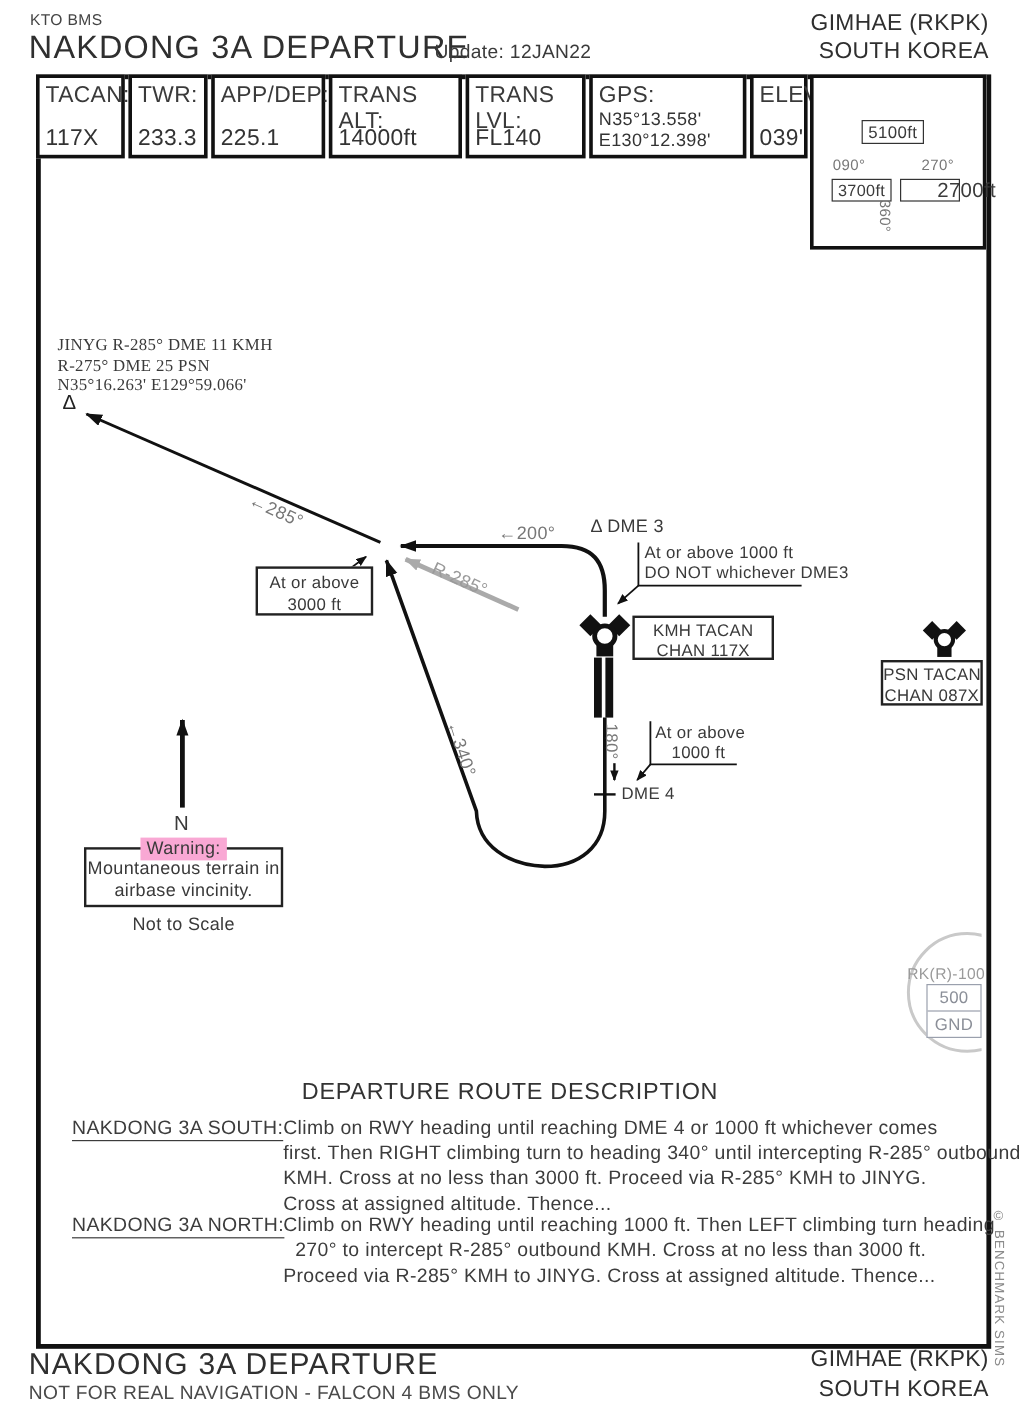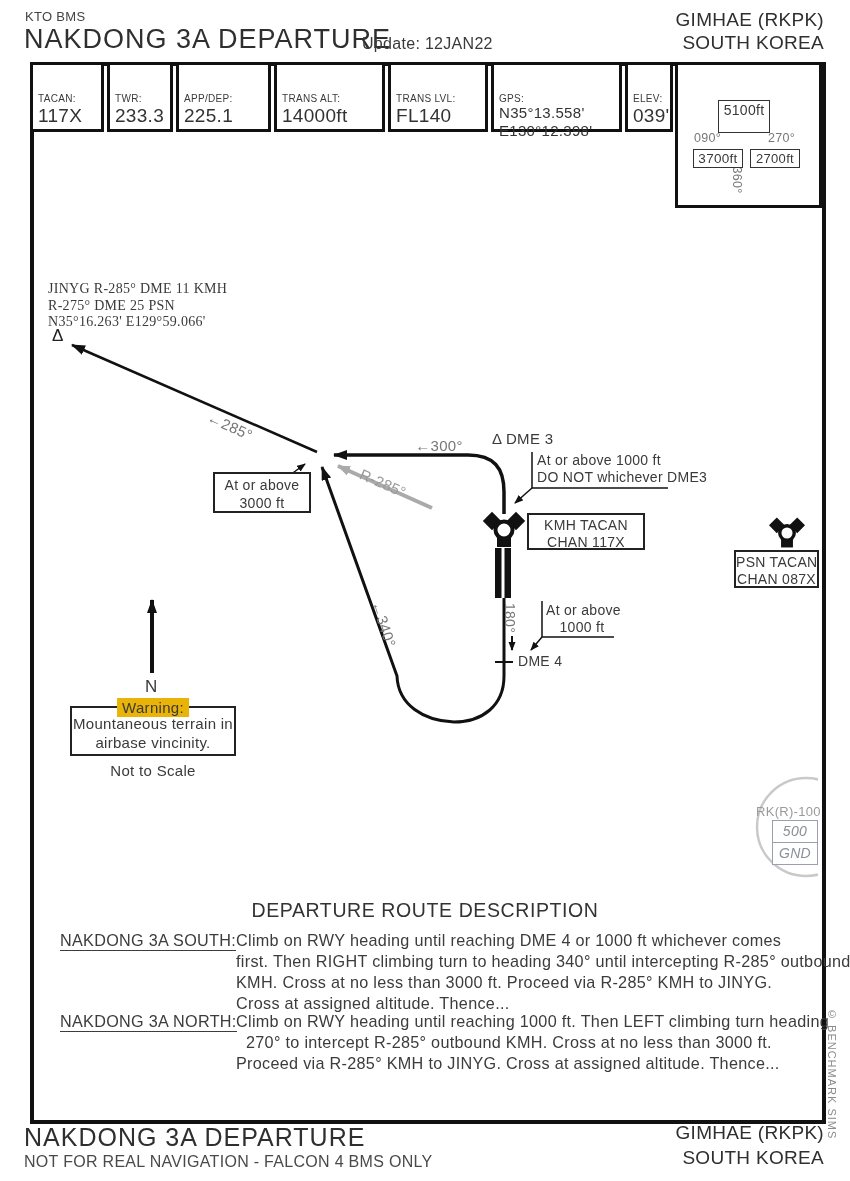--- a/index.html
+++ b/index.html
@@ -13,30 +13,30 @@
   svg.overlay{position:absolute;left:0;top:0;z-index:5;}
   .lbl{position:absolute;z-index:10;white-space:nowrap;}
   
   .kto{left:25px;top:9px;font-size:13px;color:#444;}
   .title{left:24px;top:24px;font-size:27px;letter-spacing:1px;color:#2f2f2f;}
   .update{left:362px;top:35px;font-size:16px;}
   .hdr-right{right:26px;text-align:right;font-size:19px;color:#2f2f2f;}
   
   .frame{left:30px;top:62px;width:788px;height:1054px;border:4px solid #111;z-index:4;}
   .cell{position:absolute;border:3px solid #111;background:#fff;z-index:9;box-sizing:border-box;}
-  .cell .clabel{font-size:10px;padding:4px 5px 0 5px;color:#3a3a3a;margin-top:24px;}
+  .cell .clabel{font-size:19px;padding:4px 5px 0 5px;color:#3a3a3a;}
   .cell .cval{position:absolute;bottom:2px;left:5px;font-size:19px;color:#333;}
   .cell .cgps{font-size:15px;padding:0 5px;color:#333;line-height:18px;}
   .msabox{left:675px;top:62px;width:147px;height:146px;border:3px solid #111;background:#fff;z-index:9;box-sizing:border-box;position:absolute;}
   .minibox{position:absolute;z-index:12;border:1.5px solid #333;background:#fff;text-align:center;box-sizing:border-box;}
   .gray{color:#777;}
   .lightgray{color:#9a9a9a;}
   .outbox{border:2px solid #222;background:#fff;text-align:center;box-sizing:border-box;}
-  .warn-legend{position:absolute;top:-10px;left:50%;transform:translateX(-50%);background:#eab308;padding:0 5px;font-size:15px;white-space:nowrap;}
-  .rkbox{position:absolute;z-index:11;border:1.5px solid #9aa0ad;background:#fff;text-align:center;color:#8b8f98;box-sizing:border-box;font-style:italic;}
+  .warn-legend{position:absolute;top:-10px;left:50%;transform:translateX(-50%);background:#f9a8d4;padding:0 5px;font-size:15px;white-space:nowrap;}
+  .rkbox{position:absolute;z-index:11;border:1.5px solid #9aa0ad;background:#fff;text-align:center;color:#8b8f98;box-sizing:border-box;}
   .rkbox .top{border-bottom:1.5px solid #9aa0ad;height:21px;line-height:21px;font-size:14px;}
   .rkbox .bot{height:21px;line-height:21px;font-size:14px;}
   .desc-line{position:absolute;left:236px;font-size:16.2px;color:#3c3c3c;white-space:nowrap;z-index:10;}
   .desc-label{position:absolute;left:60px;font-size:16.2px;color:#3c3c3c;border-bottom:1.5px solid #3c3c3c;white-space:nowrap;z-index:10;}
   .foot-title{left:24px;top:1123px;font-size:25px;letter-spacing:1px;color:#2f2f2f;}
   .foot-disc{left:24px;top:1153px;font-size:16px;color:#4a4a4a;}
   .foot-right{right:26px;text-align:right;font-size:19px;color:#2f2f2f;}
   .vert-copy{left:826px;top:1008px;writing-mode:vertical-rl;font-size:11px;color:#8a8a8a;letter-spacing:1px;z-index:10;}
 </style>
 </head>
@@ -143,36 +143,36 @@
     <div class="clabel">GPS:</div>
     <div class="cgps">N35°13.558'</div>
     <div class="cgps">E130°12.398'</div>
   </div>
   <div class="cell" style="left:625px;top:62px;width:48px;height:70px;">
     <div class="clabel">ELEV:</div>
     <div class="cval">039'</div>
   </div>
 
   <div class="msabox"></div>
-  <div class="minibox" style="left:718px;top:100px;width:52px;height:33px;font-size:14px;line-height:18px;">5100ft</div>
+  <div class="minibox" style="left:718px;top:100px;width:52px;height:20px;font-size:14px;line-height:18px;">5100ft</div>
   <div class="lbl gray" style="left:694px;top:131px;font-size:12.5px;">090°</div>
   <div class="lbl gray" style="left:768px;top:131px;font-size:12.5px;">270°</div>
   <div class="minibox" style="left:693px;top:149px;width:50px;height:19px;font-size:13.5px;line-height:17px;">3700ft</div>
-  <div class="minibox" style="left:750px;top:149px;width:50px;height:19px;font-size:13px;line-height:17px;">2700ft</div>
+  <div class="minibox" style="left:750px;top:149px;width:50px;height:19px;font-size:17px;line-height:17px;padding-left:30px;">2700ft</div>
   <div class="lbl gray ctr" style="left:737px;top:180px;font-size:12.5px;transform:translate(-50%,-50%) rotate(90deg);">360°</div>
 
   <div class="lbl" style="left:48px;top:281px;font-size:14px;line-height:16.5px;font-family:Liberation Serif, serif;">
     <div>JINYG R-285° DME 11 KMH</div>
     <div>R-275° DME 25 PSN</div>
     <div>N35°16.263' E129°59.066'</div>
   </div>
   <div class="lbl" style="left:52px;top:326px;font-size:17px;color:#222;">Δ</div>
 
   <div class="lbl gray ctr" style="left:230px;top:426px;font-size:15px;transform:translate(-50%,-50%) rotate(24deg);">←285°</div>
-  <div class="lbl gray ctr" style="left:439px;top:445px;font-size:15px;">←300°</div>
+  <div class="lbl gray ctr" style="left:439px;top:445px;font-size:15px;">←200°</div>
   <div class="lbl lightgray ctr" style="left:383px;top:483px;font-size:15px;transform:translate(-50%,-50%) rotate(24deg);">R-285°</div>
   <div class="lbl gray ctr" style="left:384px;top:624px;font-size:15px;transform:translate(-50%,-50%) rotate(72deg);">←340°</div>
   <div class="lbl gray ctr" style="left:510px;top:618px;font-size:14px;transform:translate(-50%,-50%) rotate(90deg);">180°</div>
 
   <div class="lbl" style="left:492px;top:430px;font-size:15px;">Δ DME 3</div>
   <div class="lbl" style="left:537px;top:452px;font-size:14px;line-height:17px;">
     <div>At or above 1000 ft</div>
     <div>DO NOT whichever DME3</div>
   </div>
 

